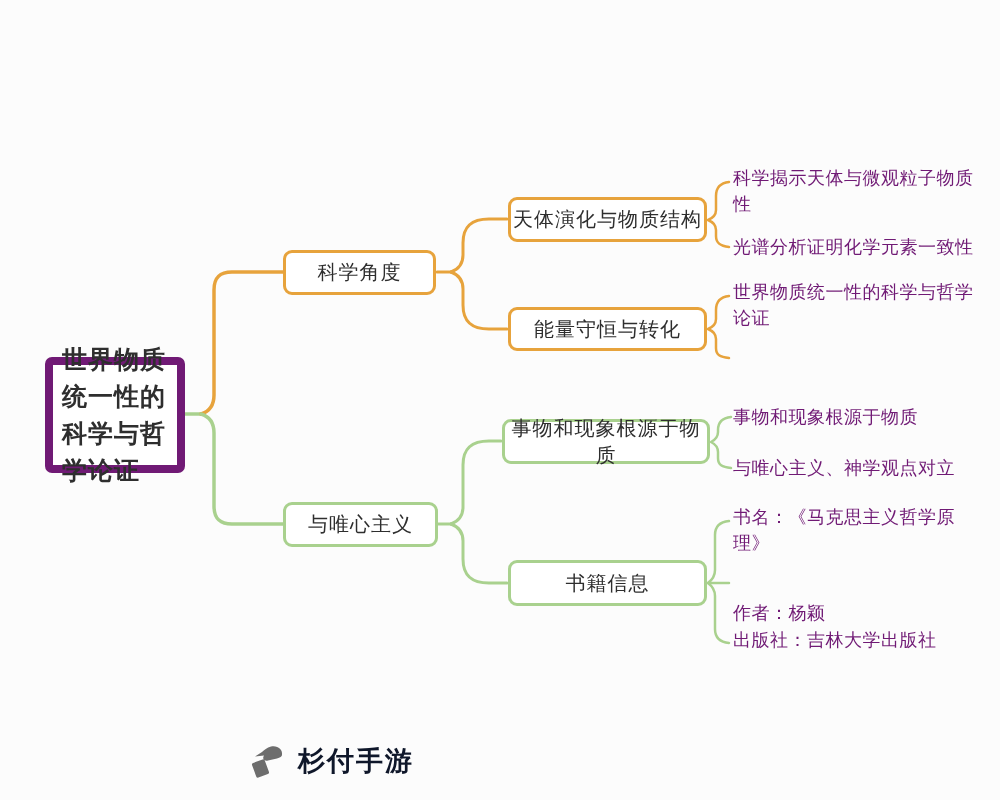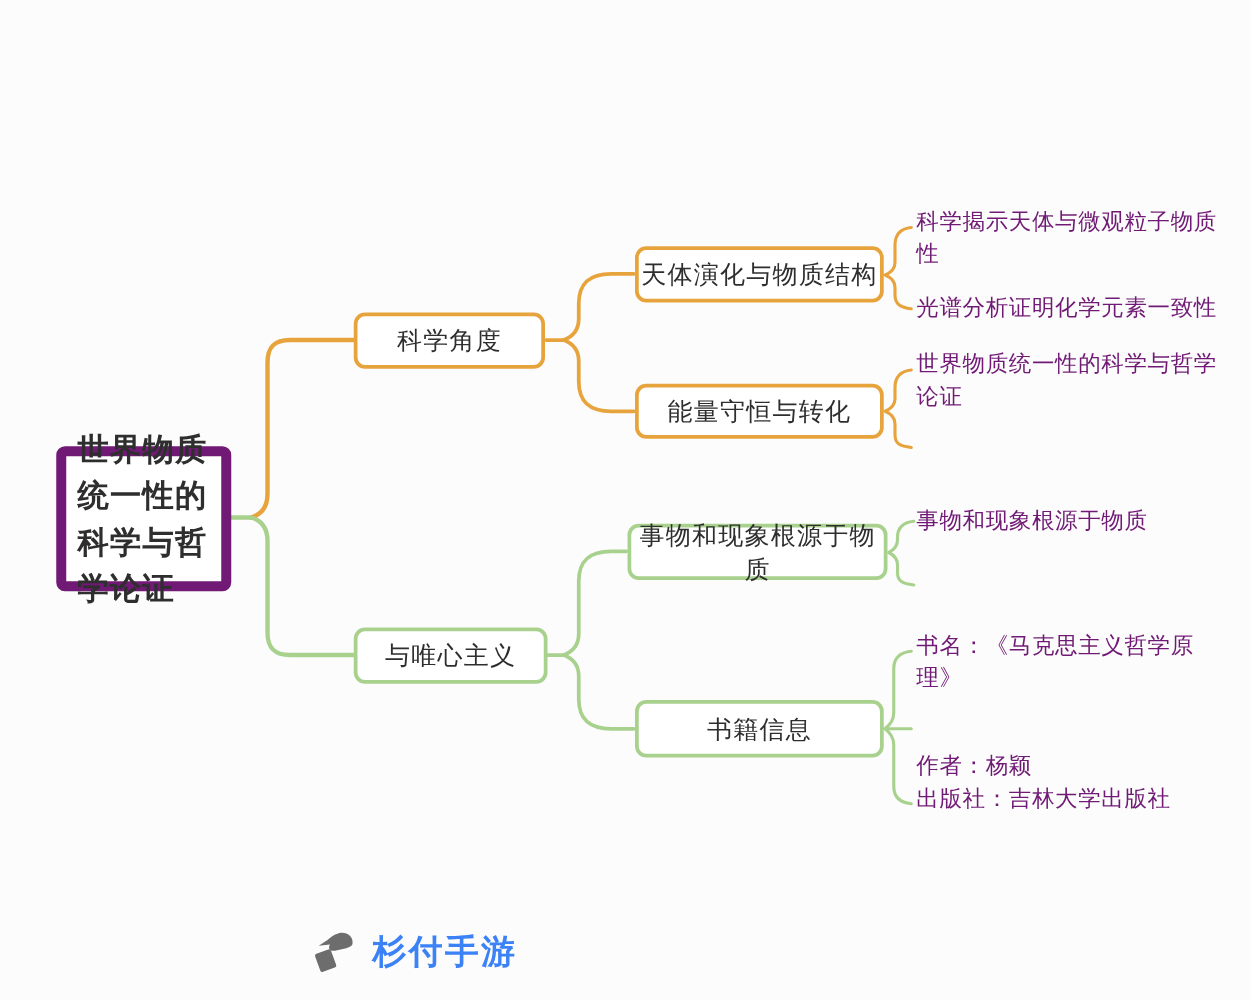--- a/index.html
+++ b/index.html
@@ -49,21 +49,21 @@
     color:#701a75;
     font-size:18px;
     line-height:26px;
     letter-spacing:0.5px;
     cursor:default;
   }
 
   .watermark{
     position:absolute;left:248px;top:740px;
     display:flex;align-items:center;gap:8px;
-    color:#3b82f6;
+    color:#0f172a;
   }
   .watermark .wm-text{
     font-family:"DejaVu Sans","Liberation Sans",sans-serif;
     font-size:27px;font-weight:bold;letter-spacing:2px;
   }
 </style>
 </head>
 <body>
 
 <div class="canvas">
@@ -108,20 +108,21 @@
 
   <div class="leaf" style="left:733px;top:165px;width:242px;">科学揭示天体与微观粒子物质性</div>
 
   <div class="leaf" style="left:733px;top:234px;width:250px;">光谱分析证明化学元素一致性</div>
 
   <div class="leaf" style="left:733px;top:279px;width:242px;">世界物质统一性的科学与哲学论证</div>
 
 
   <div class="leaf" style="left:733px;top:404px;width:250px;">事物和现象根源于物质</div>
 
+  <div class="leaf" style="left:733px;top:455px;width:250px;">与唯心主义、神学观点对立</div>
 
   <div class="leaf" style="left:733px;top:504px;width:222px;">书名：《马克思主义哲学原理》</div>
 
   <div class="leaf" style="left:733px;top:600px;width:250px;">作者：杨颖</div>
 
   <div class="leaf" style="left:733px;top:627px;width:250px;">出版社：吉林大学出版社</div>
 
   <div class="watermark">
     <svg width="42" height="42" viewBox="0 0 42 42">
       <rect x="5" y="20" width="15" height="17" rx="2.5" fill="#6d6d6d" stroke="#fcfcfc" stroke-width="1.5" transform="rotate(-20 12.5 28.5)"></rect>

